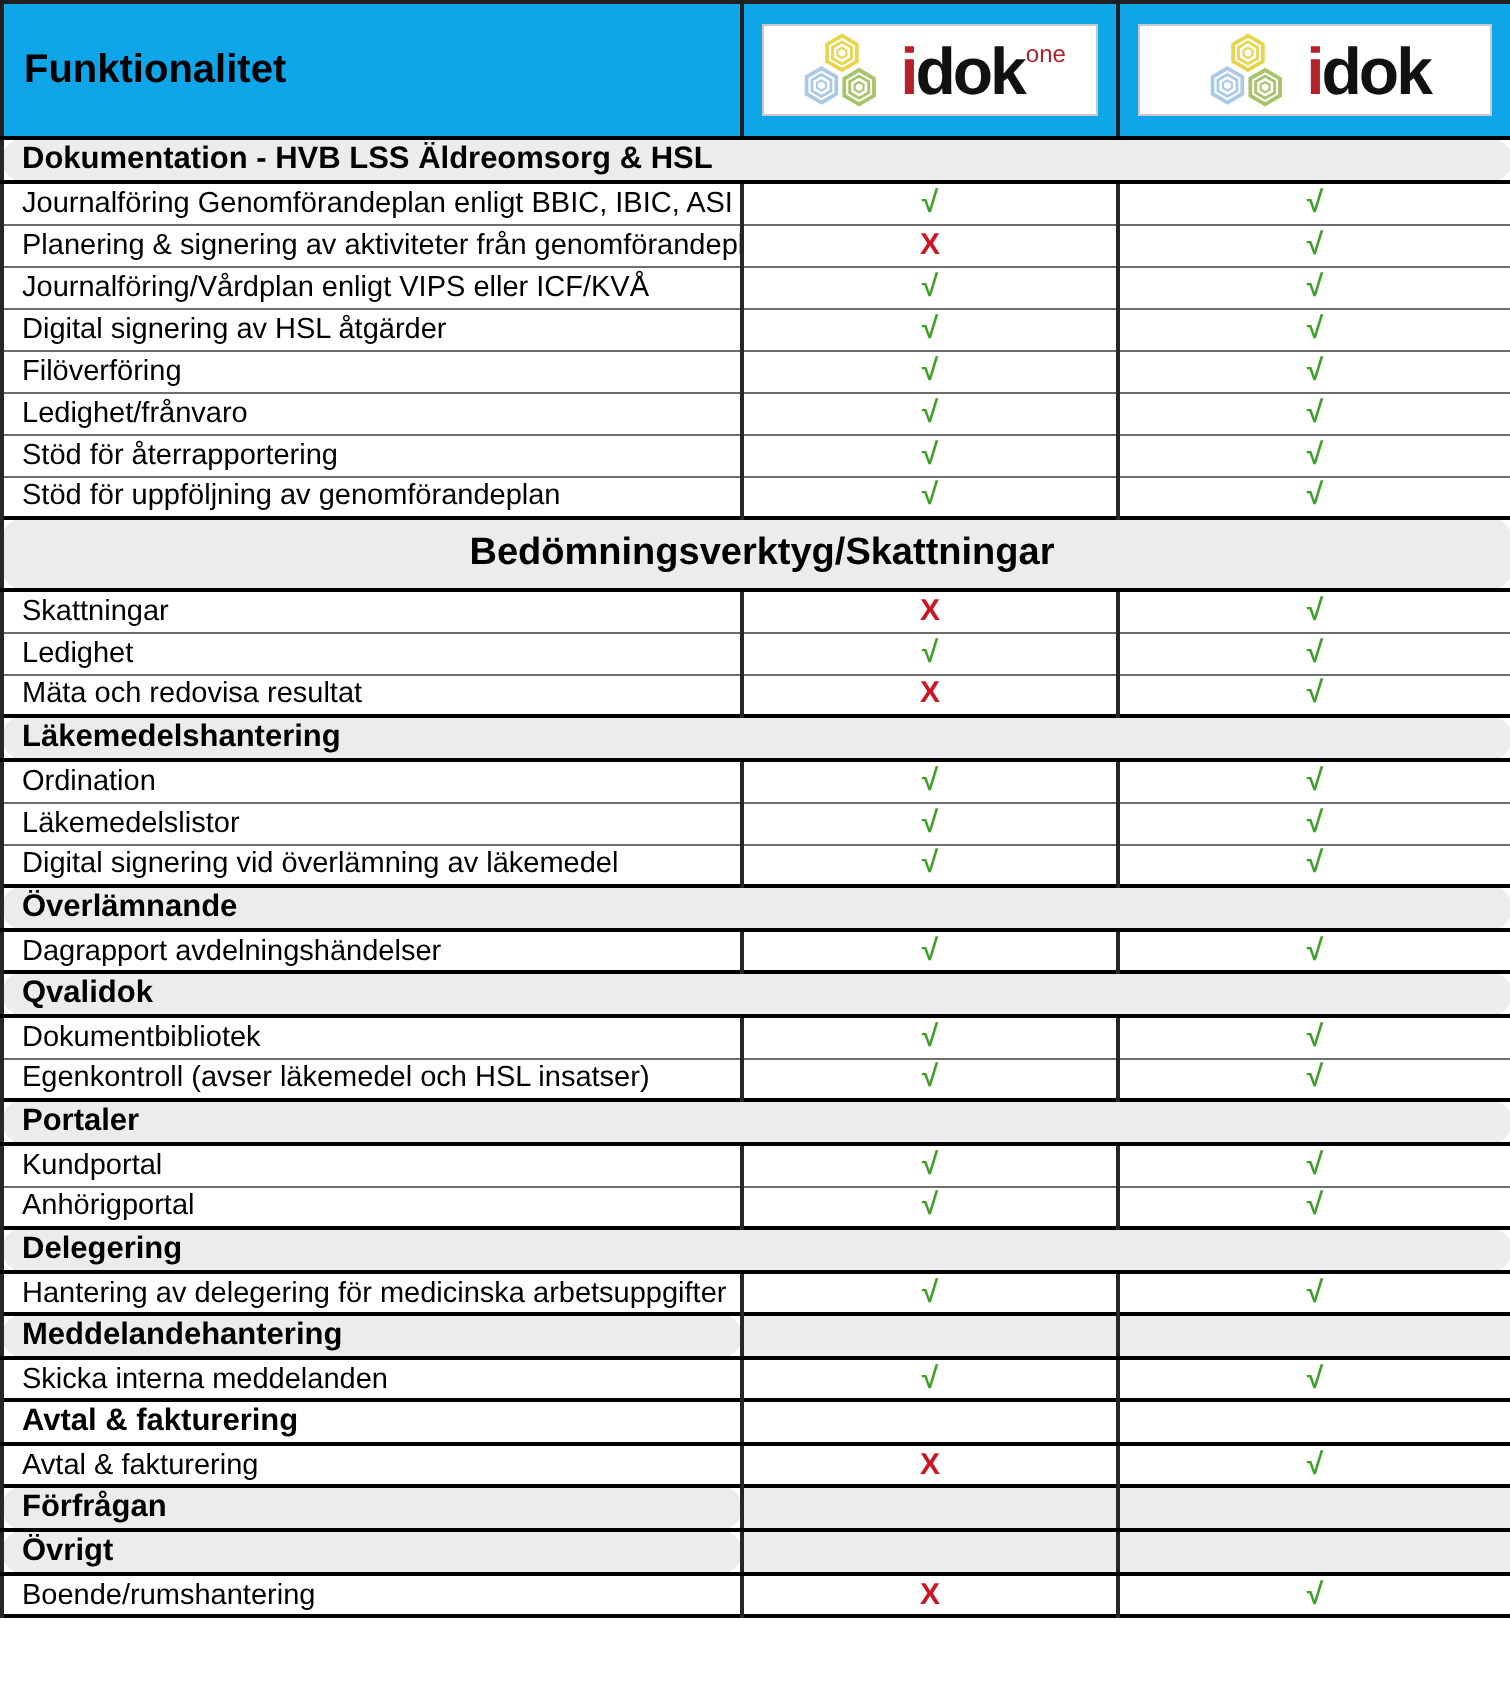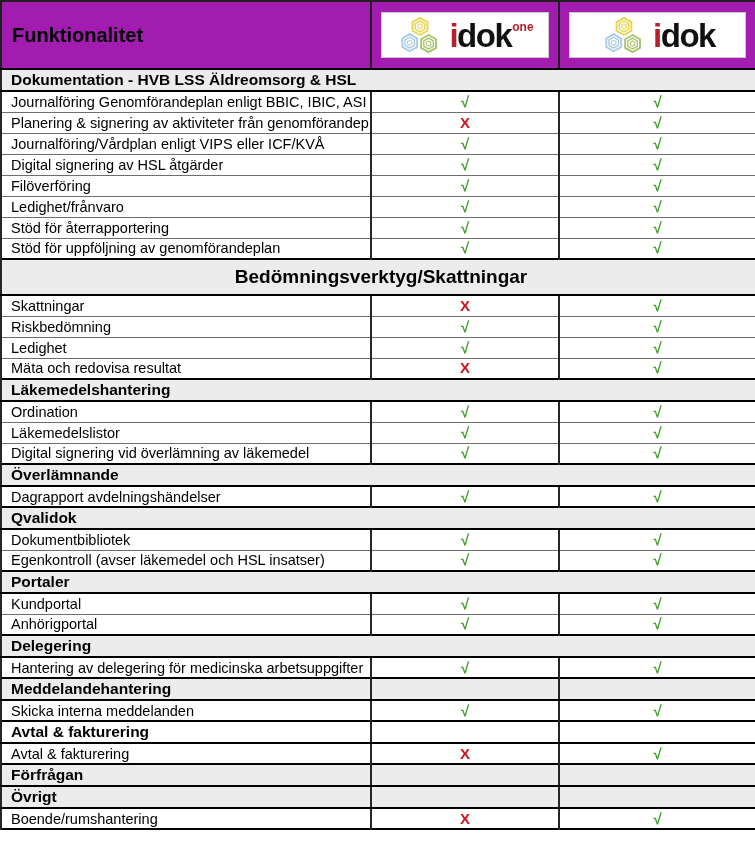--- a/index.html
+++ b/index.html
@@ -13,21 +13,21 @@
   }
   col.c-label { width:370px; }
   col.c-one   { width:188px; }
   col.c-idok  { width:197px; }
 
   
   thead th {
     border:2px solid #1f1f1f;
     border-bottom:2px solid #000;
     height:64px;
-    background:#a21caf;
+    background:#0ea5e9;
     vertical-align:middle;
   }
   th.title-cell {
     text-align:left;
     font-size:20px;
     font-weight:bold;
     color:#000;
     padding-left:10px;
   }
   .logo-box {
@@ -45,21 +45,21 @@
     font-size:33px;
     letter-spacing:-1.5px;
     color:#111;
     line-height:1;
     white-space:nowrap;
   }
   .logo-i   { color:var(--brand-red); font-style:normal; }
   .logo-sup {
     color:var(--brand-red);
     font-size:12px;
-    font-weight:bold;
+    font-weight:normal;
     letter-spacing:0;
     vertical-align:super;
     position:relative;
     top:-4px;
     margin-left:1px;
   }
   .hex-svg { display:block; }
   .hex     { fill:none; }
   .hex-yellow { stroke:var(--hex-yellow); }
   .hex-blue   { stroke:var(--hex-blue); }
@@ -93,20 +93,21 @@
     border-bottom:2px solid #000;
   }
   tr.section-row.white td { background:#fff; }
   td.section-title {
     font-size:15.5px;
     font-weight:bold;
     color:#000;
     padding:1px 4px 1px 9px;
     white-space:nowrap;
     overflow:hidden;
+    border-radius:11px;
   }
   tr.section-row.large { height:36px;text-align:center; }
   tr.section-row.large td.section-title { font-size:19px; }
 </style>
 </head>
 <body>
 
 <table class="compare">
   <colgroup>
     <col class="c-label">
@@ -208,25 +209,20 @@
       </tr>
       <tr class="section-row large">
         <td class="section-title" colspan="3">Bedömningsverktyg/Skattningar</td>
       </tr>
       <tr class="feature-row">
         <td class="feature-label">Skattningar</td>
         <td class="mark-cell"><span class="cross">X</span></td>
         <td class="mark-cell"><span class="check">√</span></td>
       </tr>
       <tr class="feature-row">
-        <td class="feature-label">Riskbedömning</td>
-        <td class="mark-cell"><span class="check">√</span></td>
-        <td class="mark-cell"><span class="check">√</span></td>
-      </tr>
-      <tr class="feature-row">
         <td class="feature-label">Ledighet</td>
         <td class="mark-cell"><span class="check">√</span></td>
         <td class="mark-cell"><span class="check">√</span></td>
       </tr>
       <tr class="feature-row">
         <td class="feature-label">Mäta och redovisa resultat</td>
         <td class="mark-cell"><span class="cross">X</span></td>
         <td class="mark-cell"><span class="check">√</span></td>
       </tr>
       <tr class="section-row">

